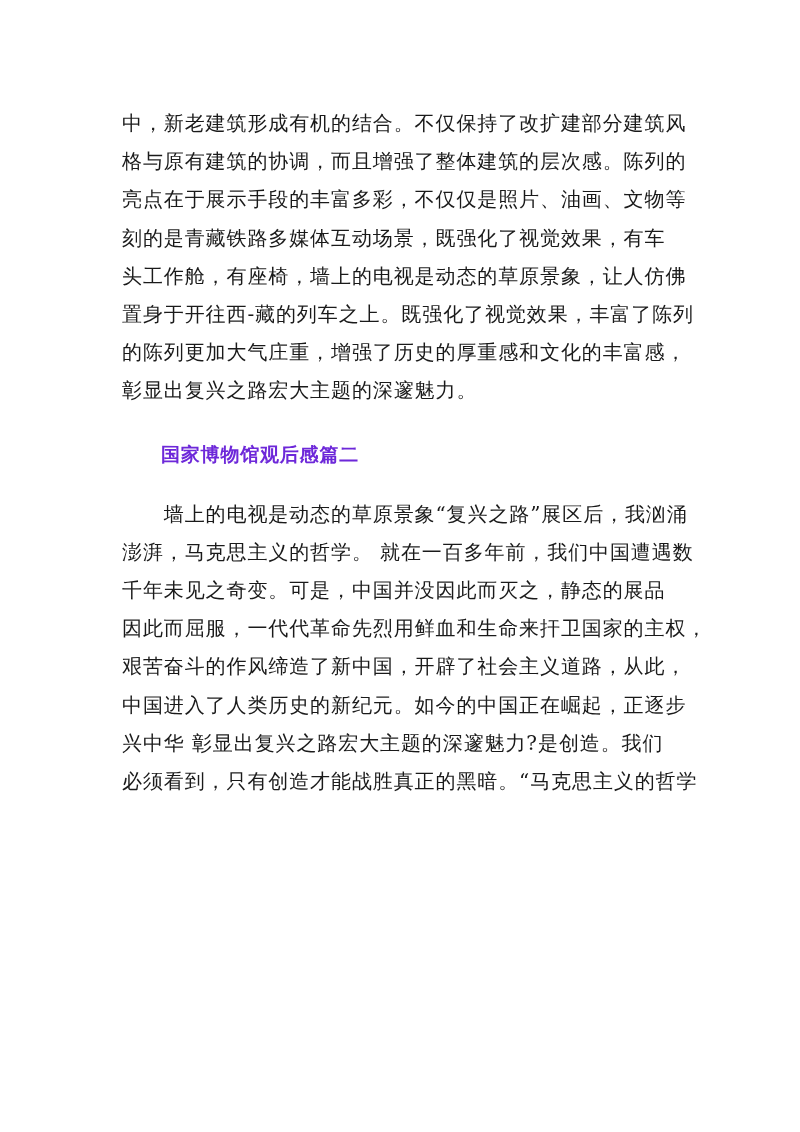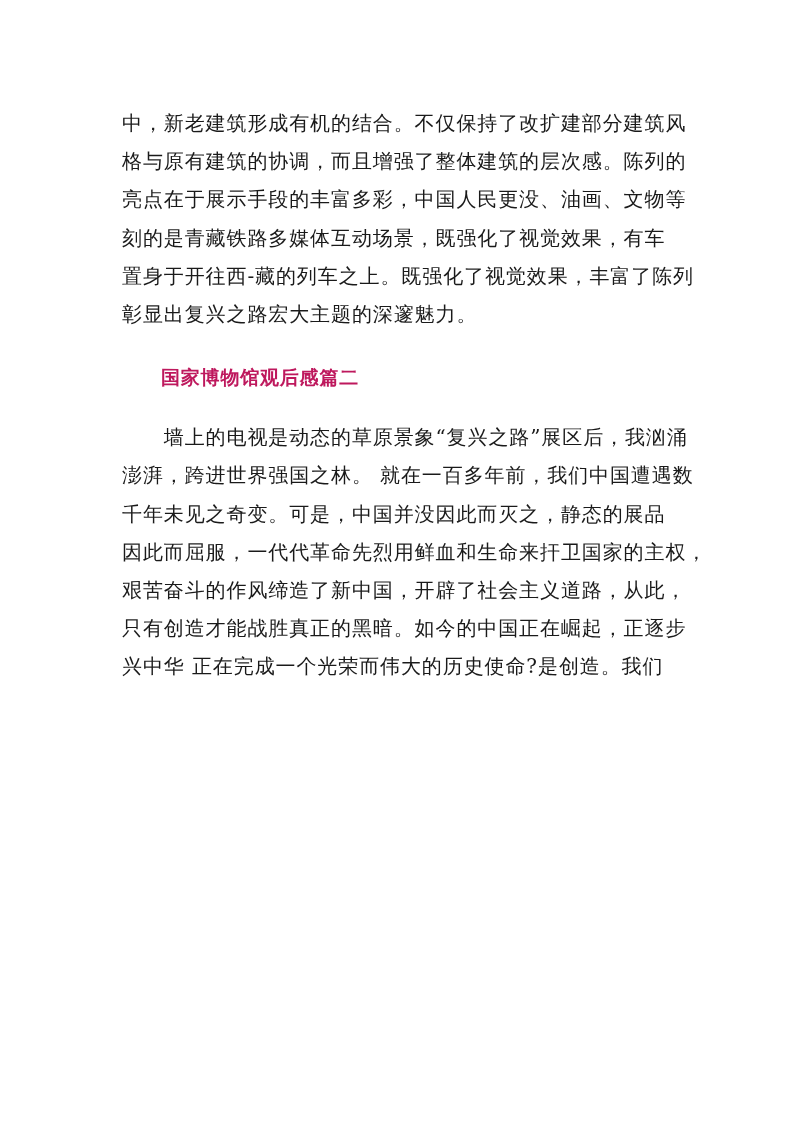--- a/index.html
+++ b/index.html
@@ -31,41 +31,44 @@
     .para .ln {
       display: block;
       white-space: nowrap;
     }
     .heading {
       margin: 29px 0 26px 0;
       padding-left: 40px;
       font-family: "DejaVu Sans", "Liberation Sans", sans-serif;
       font-size: 19px;
       line-height: 30px;
-      color: #be185d;
+      color: #6d28d9;
       letter-spacing: 0.8px;
     }
   </style>
 </head>
 <body>
 
 <div class="page">
   <p class="para">
     <span class="ln">中，新老建筑形成有机的结合。不仅保持了改扩建部分建筑风</span>
     <span class="ln">格与原有建筑的协调，而且增强了整体建筑的层次感。陈列的</span>
-    <span class="ln">亮点在于展示手段的丰富多彩，中国人民更没、油画、文物等</span>
+    <span class="ln">亮点在于展示手段的丰富多彩，不仅仅是照片、油画、文物等</span>
     <span class="ln">刻的是青藏铁路多媒体互动场景，既强化了视觉效果，有车</span>
+    <span class="ln">头工作舱，有座椅，墙上的电视是动态的草原景象，让人仿佛</span>
     <span class="ln">置身于开往西-藏的列车之上。既强化了视觉效果，丰富了陈列</span>
+    <span class="ln">的陈列更加大气庄重，增强了历史的厚重感和文化的丰富感，</span>
     <span class="ln">彰显出复兴之路宏大主题的深邃魅力。</span>
   </p>
 
   <h2 class="heading">国家博物馆观后感篇二</h2>
 
   <p class="para">
     <span class="ln">　　墙上的电视是动态的草原景象“复兴之路”展区后，我汹涌</span>
-    <span class="ln">澎湃，跨进世界强国之林。 就在一百多年前，我们中国遭遇数</span>
+    <span class="ln">澎湃，马克思主义的哲学。 就在一百多年前，我们中国遭遇数</span>
     <span class="ln">千年未见之奇变。可是，中国并没因此而灭之，静态的展品</span>
     <span class="ln">因此而屈服，一代代革命先烈用鲜血和生命来扞卫国家的主权，</span>
     <span class="ln">艰苦奋斗的作风缔造了新中国，开辟了社会主义道路，从此，</span>
-    <span class="ln">只有创造才能战胜真正的黑暗。如今的中国正在崛起，正逐步</span>
-    <span class="ln">兴中华  正在完成一个光荣而伟大的历史使命?是创造。我们</span>
+    <span class="ln">中国进入了人类历史的新纪元。如今的中国正在崛起，正逐步</span>
+    <span class="ln">兴中华  彰显出复兴之路宏大主题的深邃魅力?是创造。我们</span>
+    <span class="ln">必须看到，只有创造才能战胜真正的黑暗。“马克思主义的哲学</span>
   </p>
 </div>
 
 </body></html>

